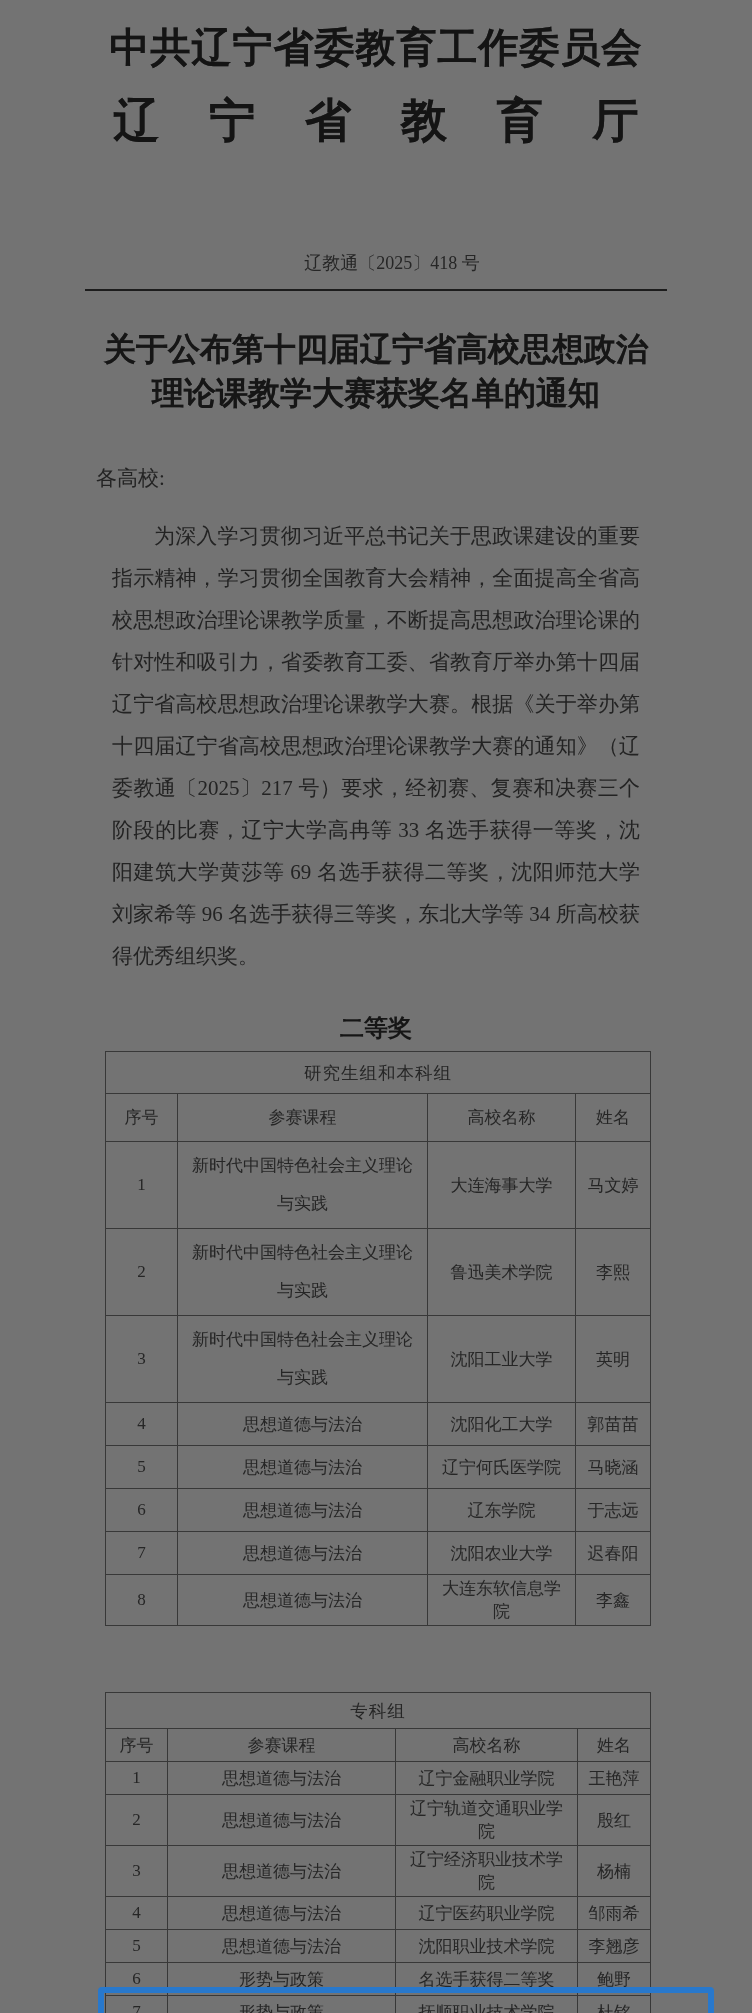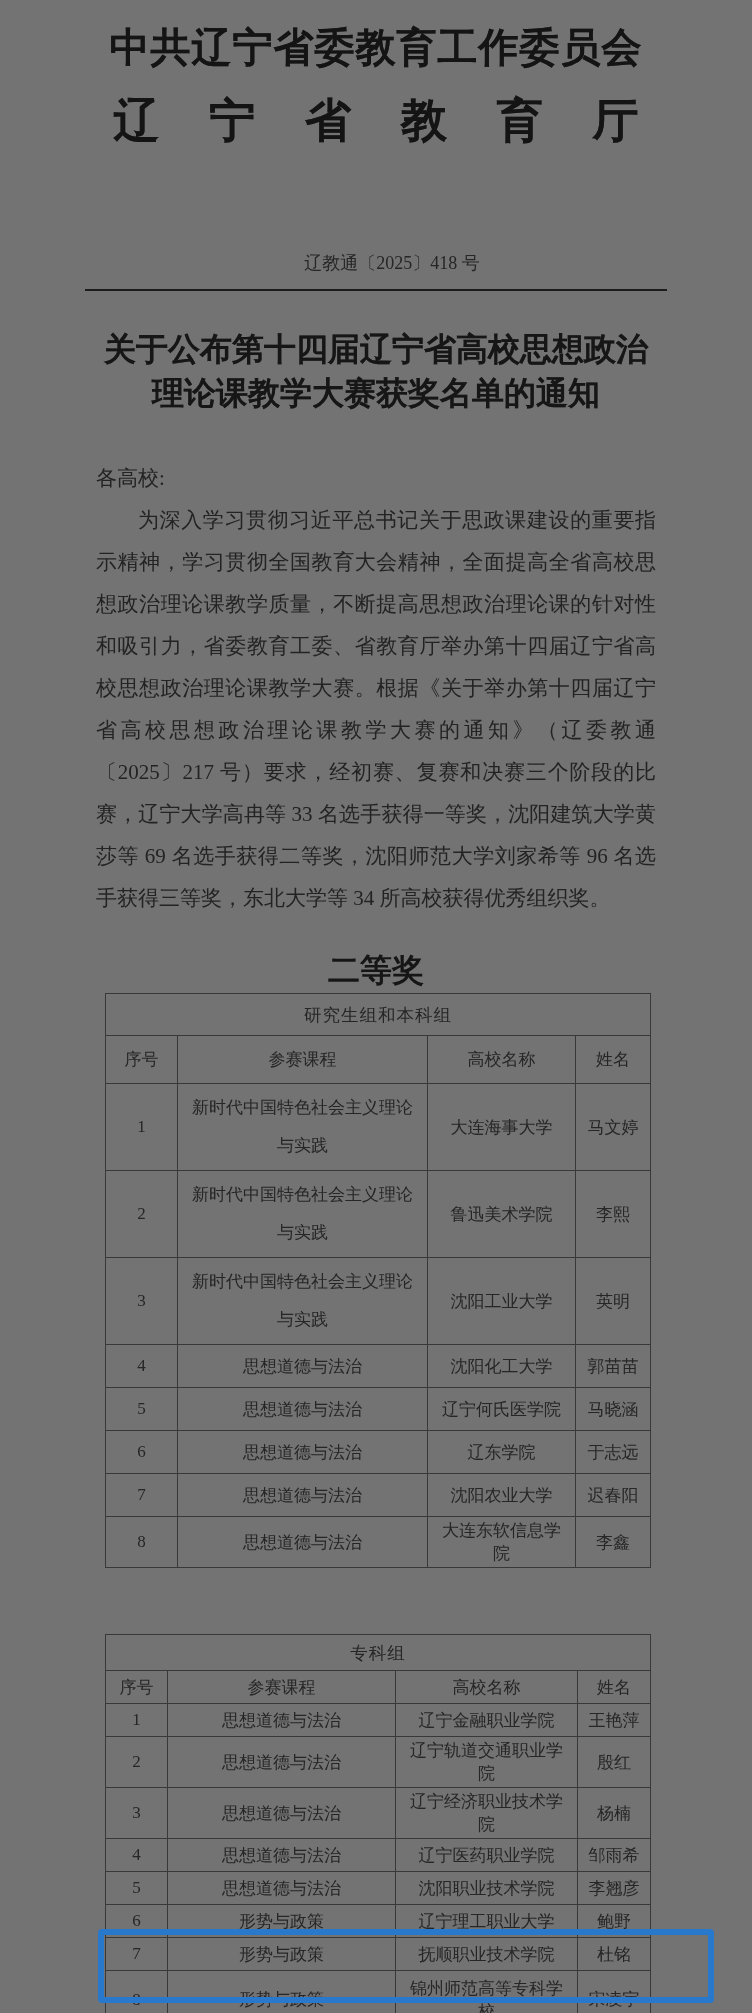--- a/index.html
+++ b/index.html
@@ -49,27 +49,27 @@
     color:#161616;
     text-shadow:0 0 .4px rgba(0,0,0,.5);
   }
   
   .body-text{
     width:560px;margin:42px auto 0;
     font-size:21px;line-height:42px;
     color:#232323;
     text-align:justify;
   }
-  .body-text .para{text-indent:2em;margin:0;}
+  .body-text .para{text-indent:2em;margin:16px;}
   .body-text .salutation{margin:0;}
   
   .award-heading{
     margin-top:34px;
     text-align:center;
-    font-size:32px;font-weight:700;line-height:34px;
+    font-size:24px;font-weight:700;line-height:34px;
     color:#161616;
   }
   
   .table-wrap{position:relative;margin-left:105px;width:545px;}
   .tw1{margin-top:6px;}
   .tw2{margin-top:66px;}
   table{
     border-collapse:collapse;
     width:545px;table-layout:fixed;
     font-size:17px;color:#262626;
@@ -243,21 +243,21 @@
           </tr>
           <tr>
             <td class="serial-cell">5</td>
             <td class="course-cell">思想道德与法治</td>
             <td class="school-cell">沈阳职业技术学院</td>
             <td class="name-cell">李翘彦</td>
           </tr>
           <tr>
             <td class="serial-cell">6</td>
             <td class="course-cell">形势与政策</td>
-            <td class="school-cell">辽宁理工职业大学</td>
+            <td class="school-cell">名选手获得二等奖</td>
             <td class="name-cell">鲍野</td>
           </tr>
           <tr>
             <td class="serial-cell">7</td>
             <td class="course-cell">形势与政策</td>
             <td class="school-cell">抚顺职业技术学院</td>
             <td class="name-cell">杜铭</td>
           </tr>
           <tr class="hl">
             <td class="serial-cell">8</td>

